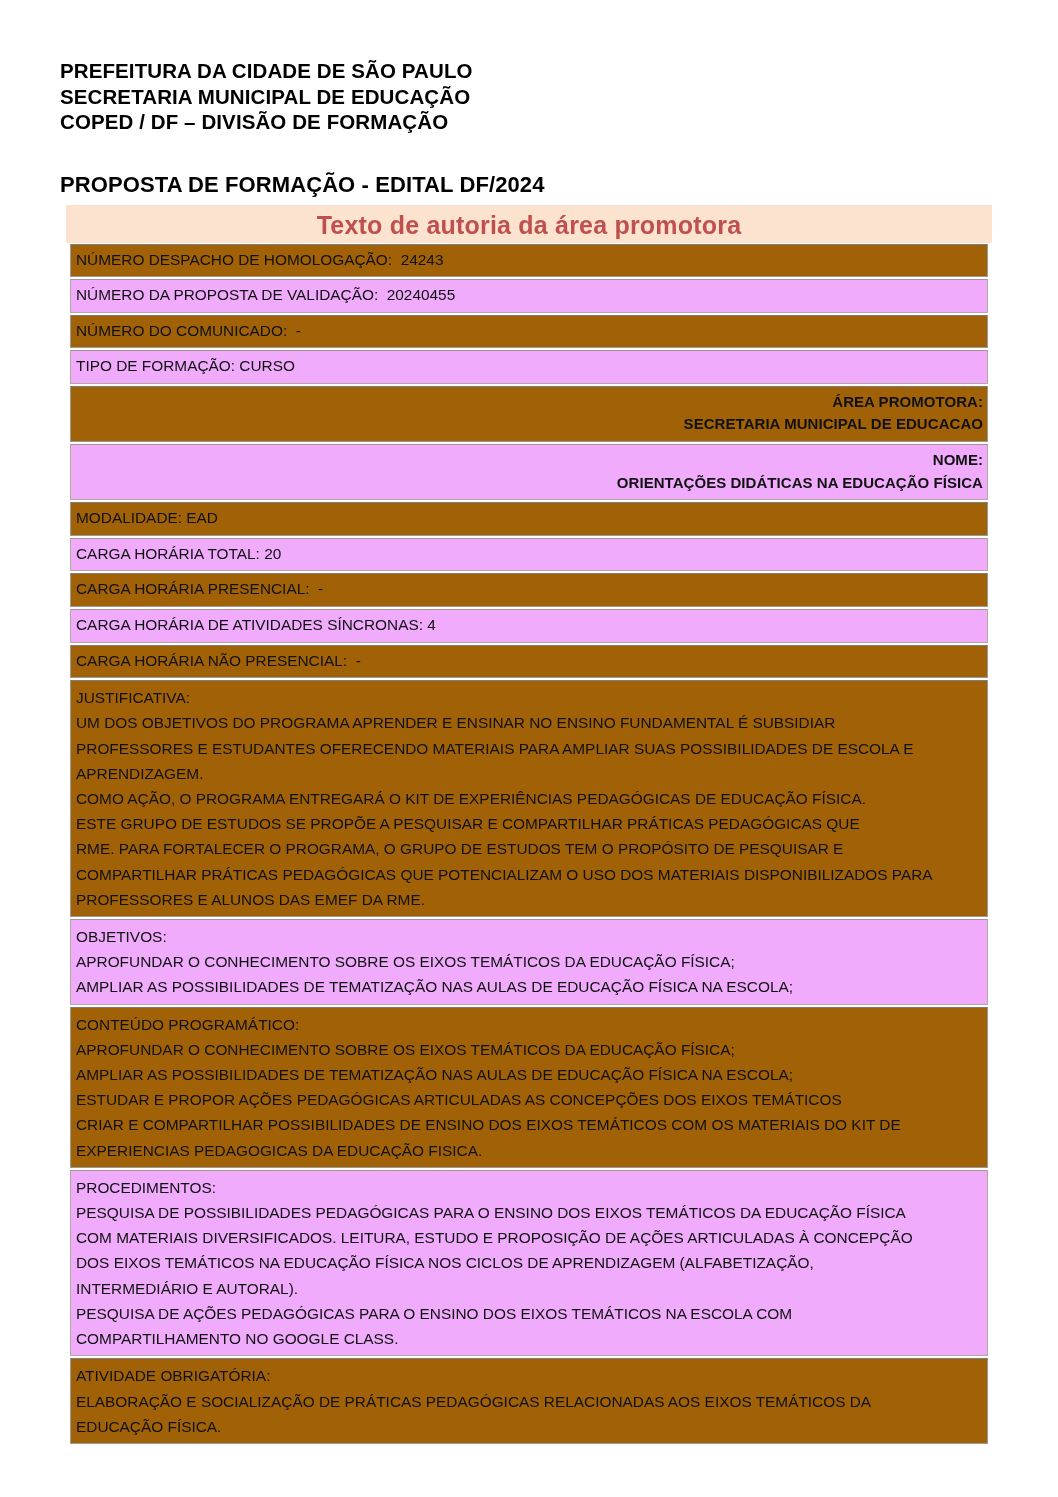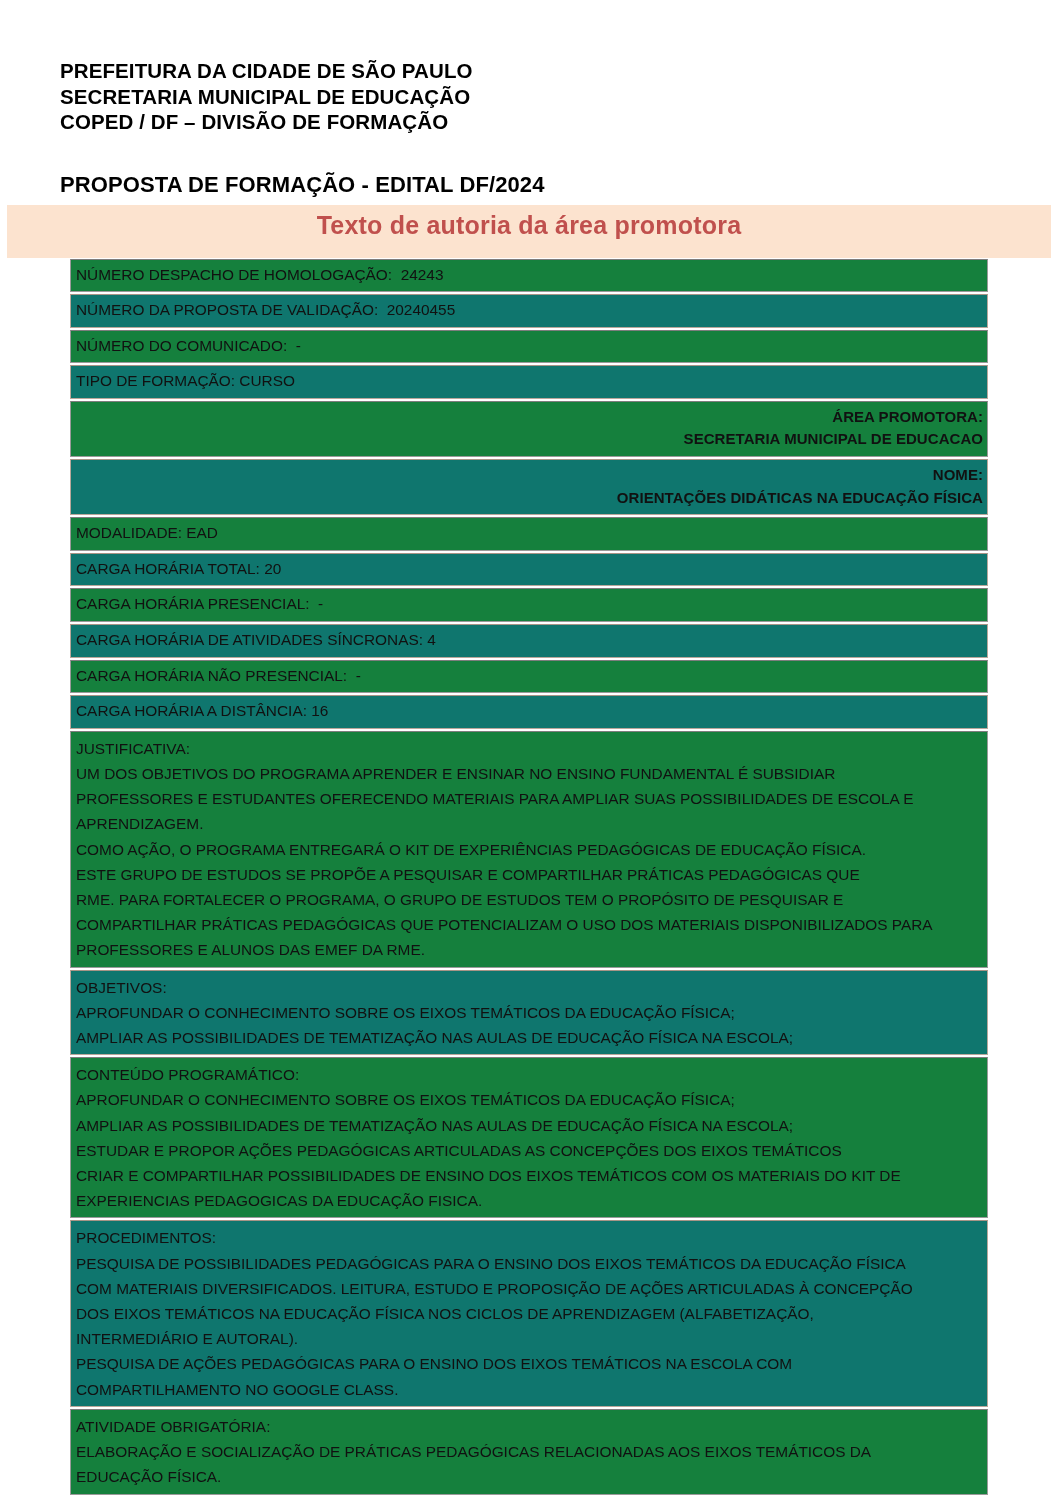--- a/index.html
+++ b/index.html
@@ -40,52 +40,52 @@
   }
   .doc-header .hline.big {
     font-size: 22px;
     line-height: 29px;
     margin-top: 35px;
   }
 
   
   .title-band {
     margin: 2px auto 1px auto;
-    width: 1044px;
+    width: 926px;
     background: #FCE3CF;
     text-align: center;
-    padding: 5px 0 18px 0;
+    padding: 5px 0 3px 0;
     box-sizing: border-box;
   }
   .title-band .title-text {
     color: #C0504D;
     font-weight: bold;
     font-size: 25px;
     line-height: 30px;
     letter-spacing: 0.2px;
   }
 
   
   .rows {
     width: 918px;
     margin: 0 auto;
   }
   .row {
     box-sizing: border-box;
     border: 1px solid #9a9a9a;
     border-top-color: #7d7d7d;
-    background: #15803d;
+    background: #a16207;
     padding: 4px 4px 5px 5px;
     margin-bottom: 2px;
     font-size: 15.4px;
     line-height: 22.6px;
     color: #111111;
   }
   .row.shaded {
-    background: #0f766e;
+    background: #f0abfc;
     border-color: #b9a79b;
     border-top-color: #a89486;
   }
   .row .line {
     display: block;
     white-space: pre-wrap;
   }
   .row.bold .line {
     font-weight: bold;
     font-size: 15px;
@@ -144,23 +144,20 @@
       </div>
       <div class="row">
         <span class="line">CARGA HORÁRIA PRESENCIAL:  -</span>
       </div>
       <div class="row shaded">
         <span class="line">CARGA HORÁRIA DE ATIVIDADES SÍNCRONAS: 4</span>
       </div>
       <div class="row">
         <span class="line">CARGA HORÁRIA NÃO PRESENCIAL:  -</span>
       </div>
-      <div class="row shaded">
-        <span class="line">CARGA HORÁRIA A DISTÂNCIA: 16</span>
-      </div>
       <div class="row block">
         <span class="line">JUSTIFICATIVA:</span>
         <span class="line">UM DOS OBJETIVOS DO PROGRAMA APRENDER E ENSINAR NO ENSINO FUNDAMENTAL É SUBSIDIAR</span>
         <span class="line">PROFESSORES E ESTUDANTES OFERECENDO MATERIAIS PARA AMPLIAR SUAS POSSIBILIDADES DE ESCOLA E</span>
         <span class="line">APRENDIZAGEM.</span>
         <span class="line">COMO AÇÃO, O PROGRAMA ENTREGARÁ O KIT DE EXPERIÊNCIAS PEDAGÓGICAS DE EDUCAÇÃO FÍSICA.</span>
         <span class="line">ESTE GRUPO DE ESTUDOS SE PROPÕE A PESQUISAR E COMPARTILHAR PRÁTICAS PEDAGÓGICAS QUE</span>
         <span class="line">RME. PARA FORTALECER O PROGRAMA, O GRUPO DE ESTUDOS TEM O PROPÓSITO DE PESQUISAR E</span>
         <span class="line">COMPARTILHAR PRÁTICAS PEDAGÓGICAS QUE POTENCIALIZAM O USO DOS MATERIAIS DISPONIBILIZADOS PARA</span>
         <span class="line">PROFESSORES E ALUNOS DAS EMEF DA RME.</span>

